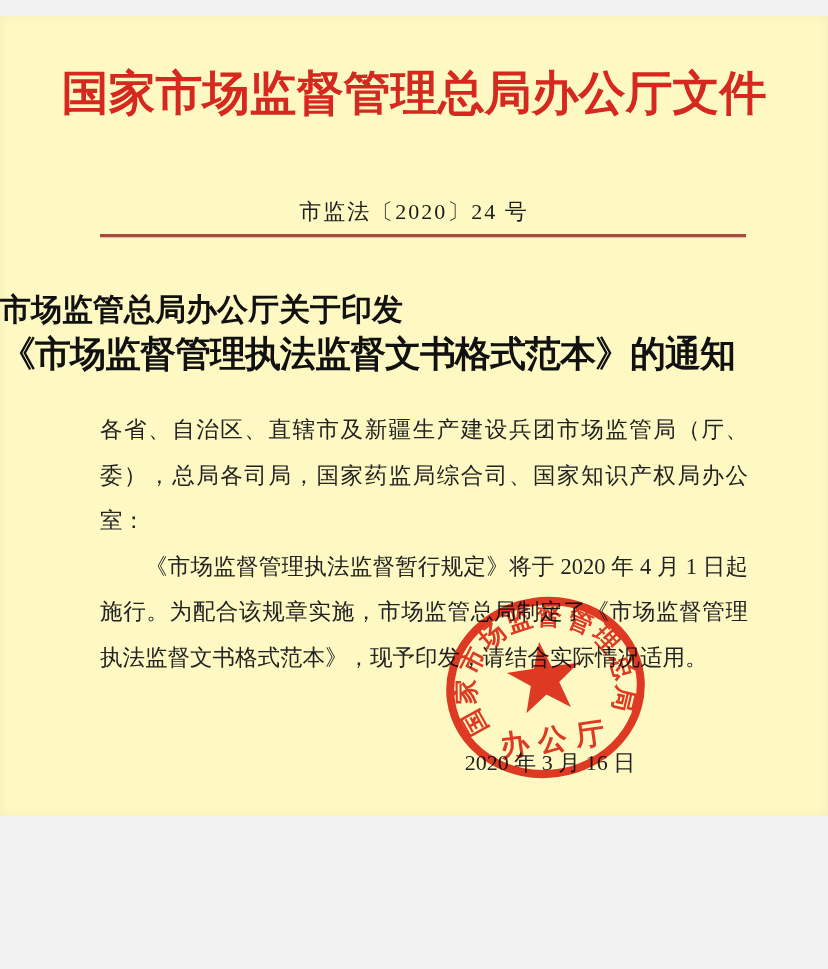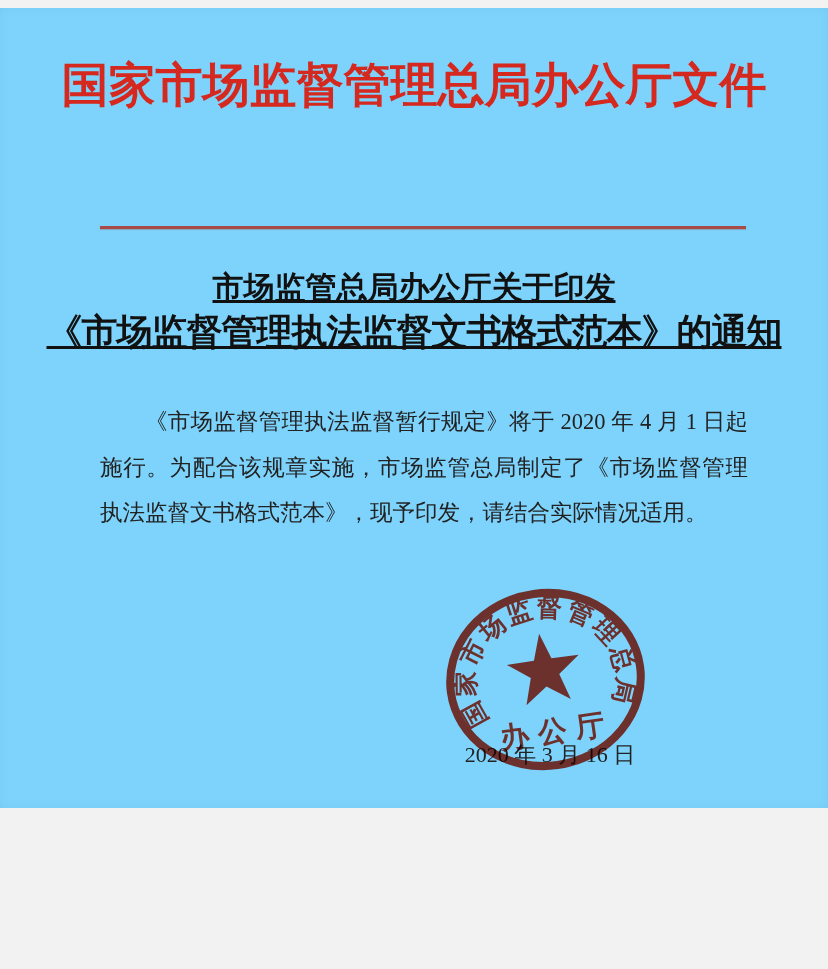--- a/index.html
+++ b/index.html
@@ -1,22 +1,22 @@
 <!DOCTYPE html>
 <html><head>
 <meta charset="utf-8">
 <style>
   * { margin: 0; padding: 0; box-sizing: border-box; }
   html, body { background: #f2f2f2; }
   .page {
     position: relative;
     width: 828px;
     height: 800px;
-    margin: 8px auto;
-    background: #7dd3fc;
+    margin: 16px auto;
+    background: #fef9c3;
     overflow: hidden;
     font-family: "Liberation Serif", "DejaVu Serif", serif;
     color: #1c1c1c;
     box-shadow: inset 0 0 10px rgba(0,0,0,0.05);
   }
   .org-title {
     position: absolute;
     top: 46px; left: 0; width: 100%;
     text-align: center;
     font-size: 47px;
@@ -34,27 +34,25 @@
   }
   .red-rule {
     position: absolute;
     top: 218px; left: 100px;
     width: 646px; height: 3px;
     background: #a84a45;
     box-shadow: 0 1px 1px rgba(168,74,69,0.35);
   }
   .doc-title {
     position: absolute;
-    top: 258px; left: 0; width: 100%;
-    text-align: center;
+    top: 272px; left: 0; width: 100%;
     font-weight: 700;
     font-size: 31px;
     line-height: 44px;
     color: #111;
-    text-decoration: underline;
   }
   .doc-title .t2 { letter-spacing: -1px; font-size: 36px; }
   .body-block {
     position: absolute;
     top: 391px; left: 100px;
     width: 648px;
     font-size: 22.5px;
     line-height: 45.5px;
     text-align: justify;
     text-justify: inter-character;
@@ -105,29 +103,31 @@
     font-weight: 700;
   }
 </style>
 </head>
 <body>
 
 <div class="page">
 
   <div class="org-title">国家市场监督管理总局办公厅文件</div>
 
+  <div class="doc-number">市监法〔2020〕24 号</div>
 
   <div class="red-rule"></div>
 
   <div class="doc-title">
     <div class="t1">市场监管总局办公厅关于印发</div>
     <div class="t2">《市场监督管理执法监督文书格式范本》的通知</div>
   </div>
 
   <div class="body-block">
+    <p>各省、自治区、直辖市及新疆生产建设兵团市场监管局（厅、委），总局各司局，国家药监局综合司、国家知识产权局办公室：</p>
     <p class="indent">《市场监督管理执法监督暂行规定》将于 2020 年 4 月 1 日起施行。为配合该规章实施，市场监管总局制定了《市场监督管理执法监督文书格式范本》，现予印发，请结合实际情况适用。</p>
   </div>
 
 
   <div class="sig-date">2020 年 3 月 16 日</div>
 
   <svg class="seal" viewBox="-102 -102 204 204" aria-hidden="true">
     <ellipse rx="95" ry="86" cx="0" cy="0" fill="none" stroke="#dd2a1b" stroke-width="8"></ellipse>
     <defs>
       <path id="sealArc" d="M -61.5,31.5 A 71,63 0 1 1 61.5,31.5" fill="none"></path>

